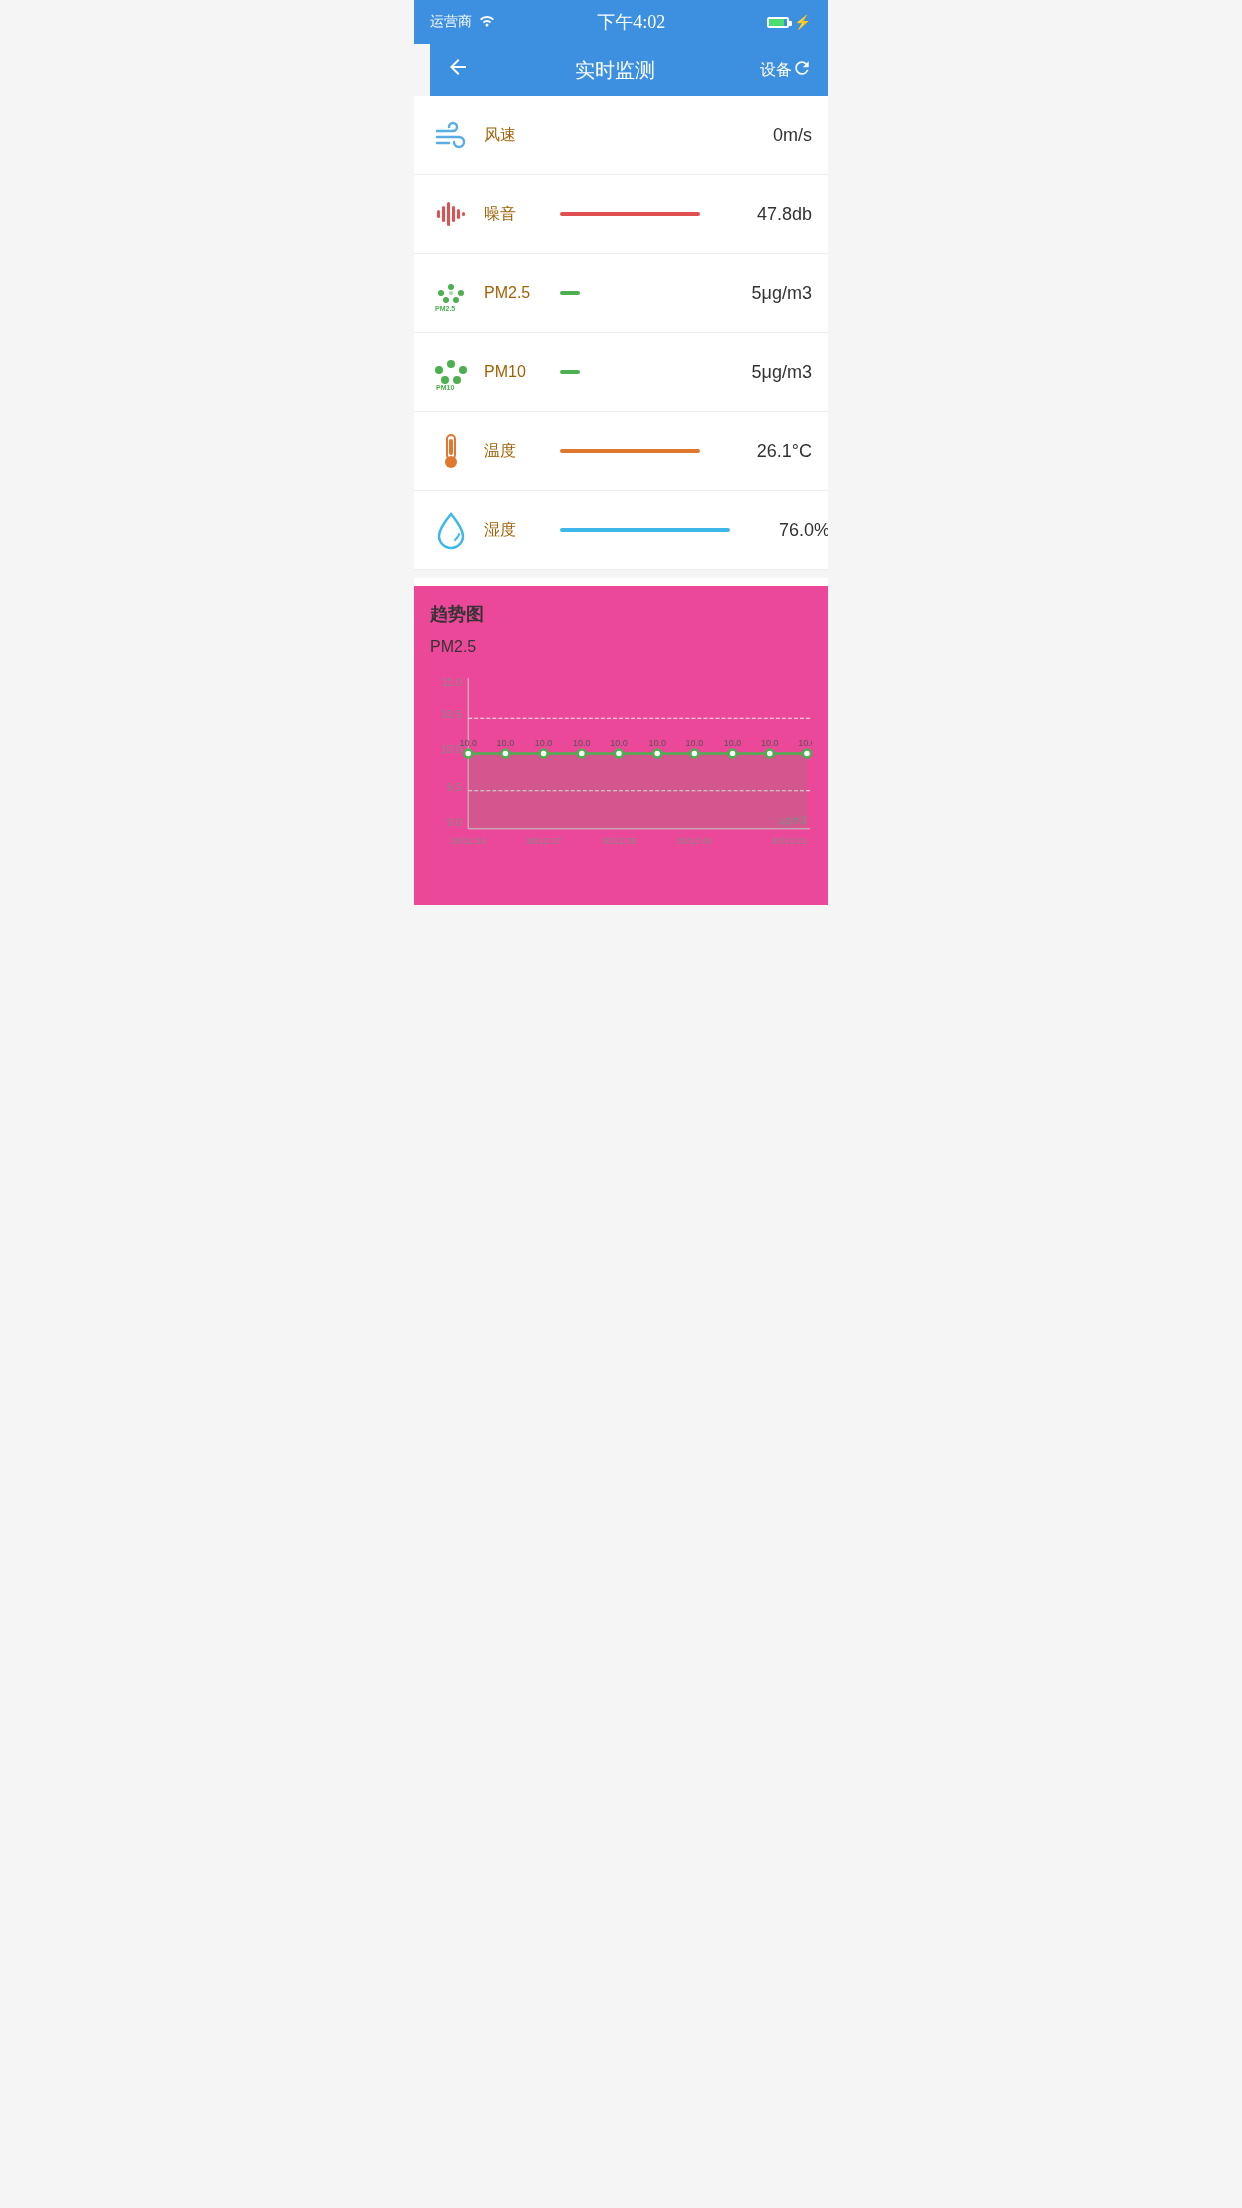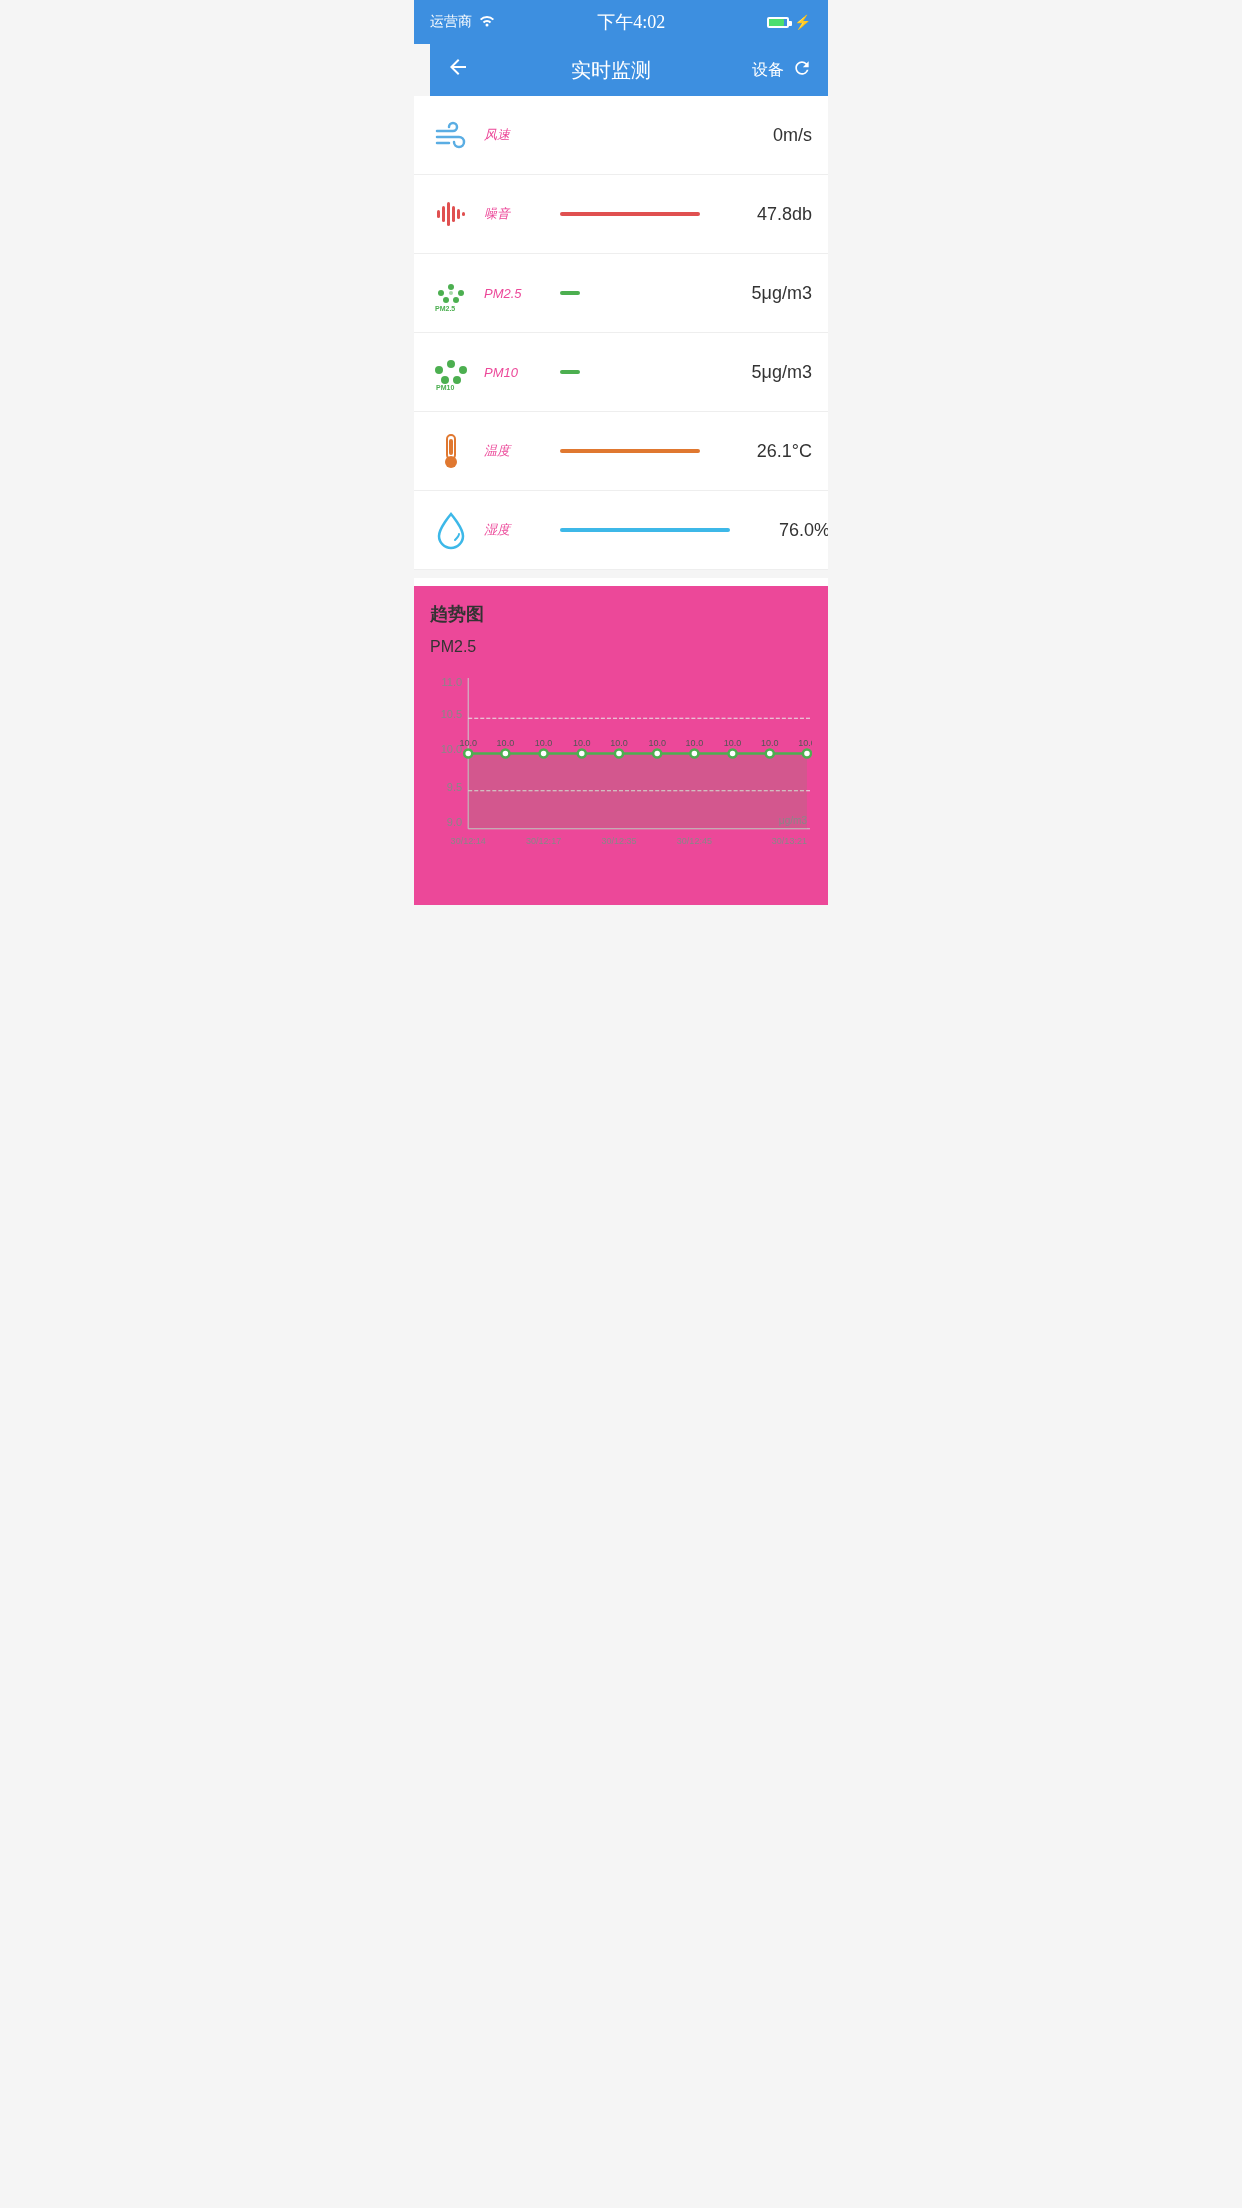--- a/index.html
+++ b/index.html
@@ -70,21 +70,20 @@
       color: white;
     }
     .nav-title {
       font-size: 20px;
       font-weight: 500;
       color: white;
     }
     .nav-right {
       display: flex;
       align-items: center;
-      gap: 8px;
       font-size: 16px;
       color: white;
     }
 
     
     .content {
       background: white;
     }
 
     
@@ -117,25 +116,24 @@
     }
     .data-icon {
       width: 42px;
       height: 42px;
       display: flex;
       align-items: center;
       justify-content: center;
       flex-shrink: 0;
     }
     .data-label {
-      font-size: 13px;
-      color: #ec4899;
+      font-size: 16px;
+      color: #a16207;
       margin-left: 12px;
       min-width: 60px;
-      font-style: italic;
     }
     .data-bar-area {
       flex: 1;
       margin-left: 16px;
       display: flex;
       align-items: center;
     }
     .data-bar {
       height: 4px;
       border-radius: 2px;

